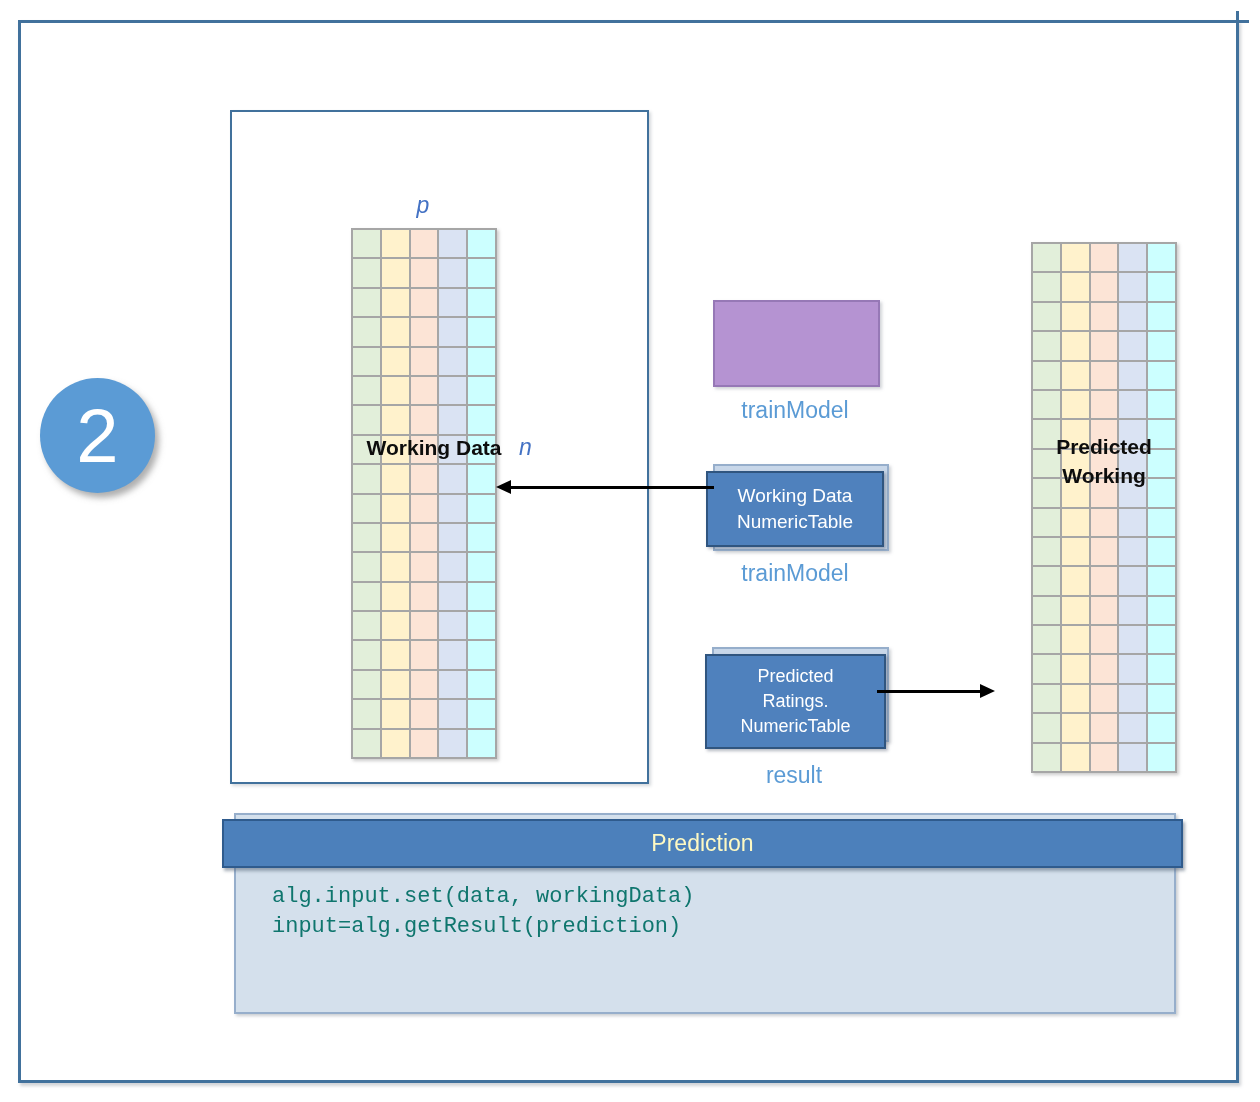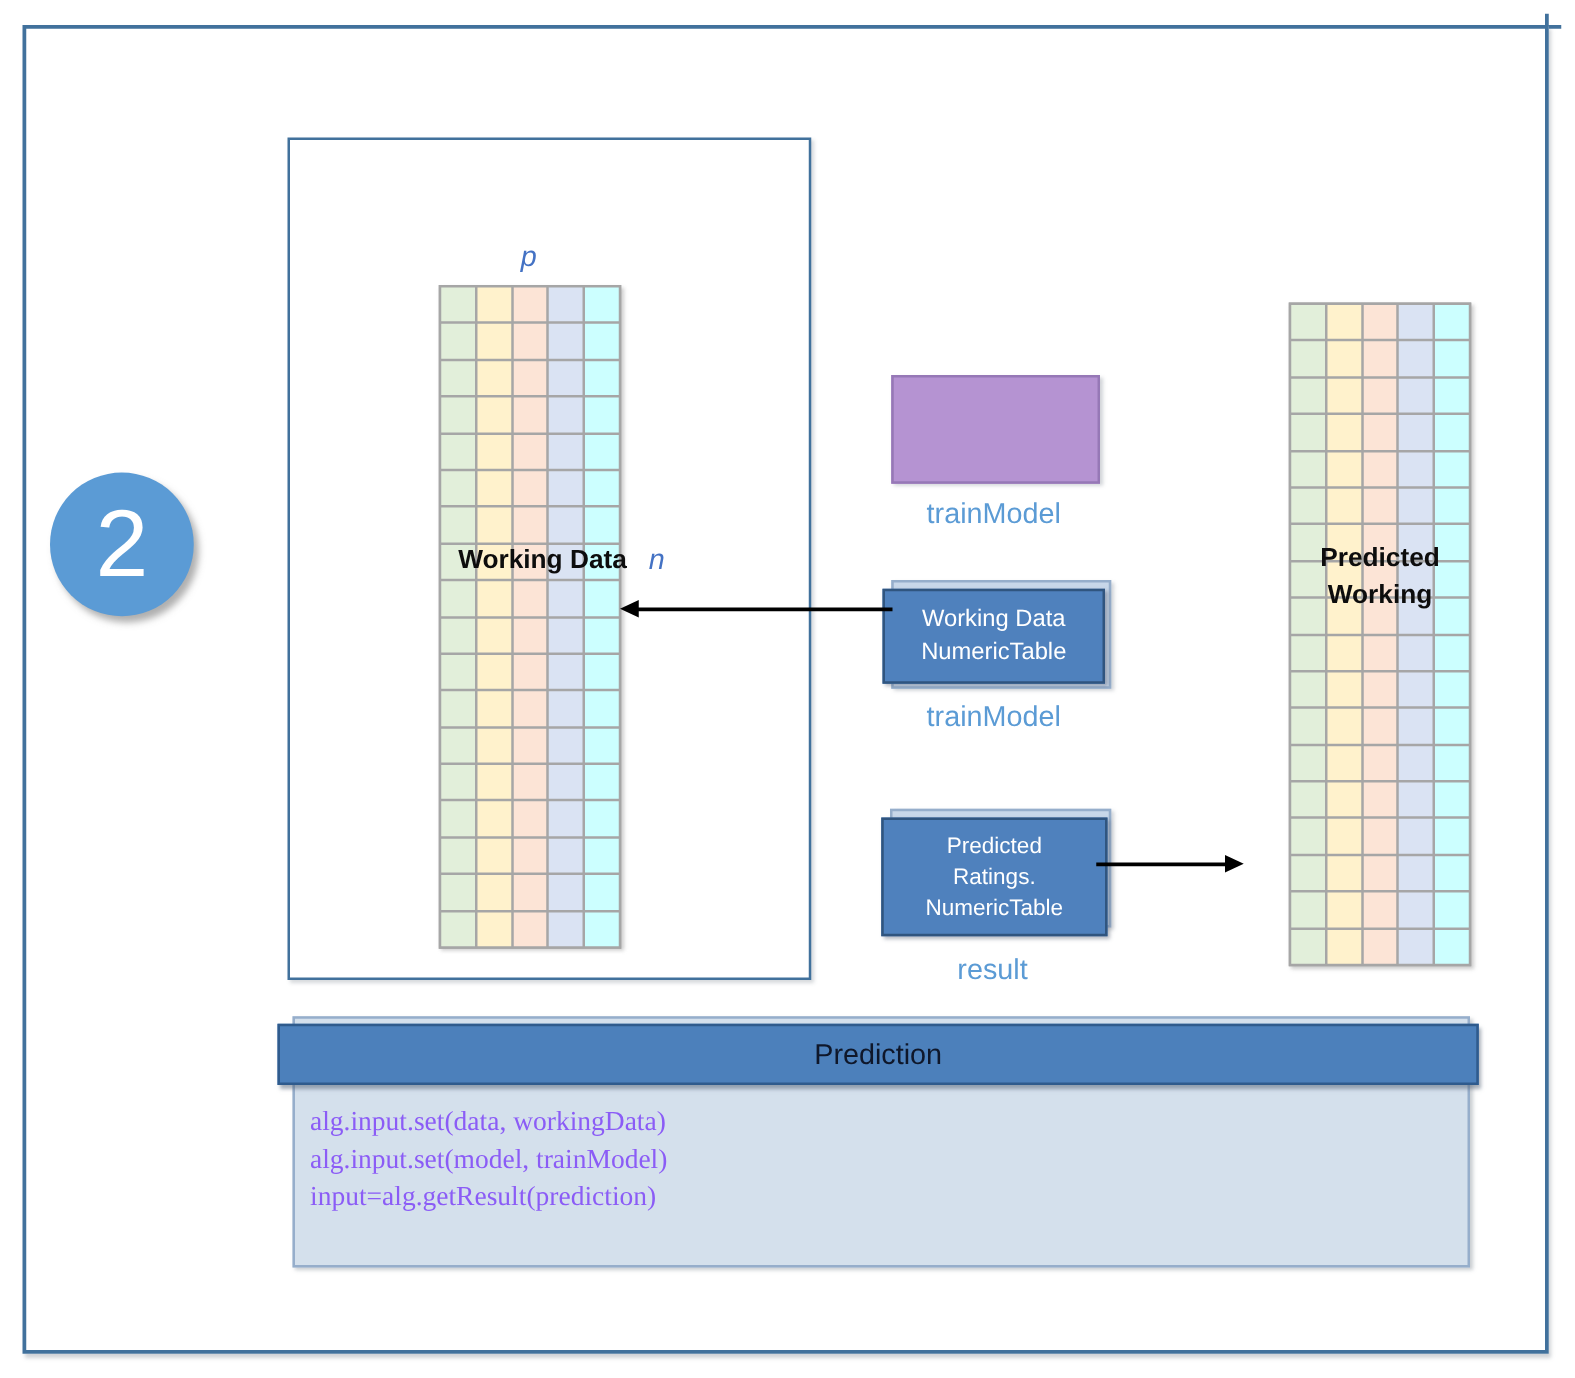--- a/index.html
+++ b/index.html
@@ -61,25 +61,25 @@
 
   .caption { position:absolute; font-size:23px; color:#5B9BD5; text-align:center; width:220px; }
   .cap-train  { left:685px; top:397px; }
   .cap-work   { left:685px; top:560px; }
   .cap-result { left:684px; top:762px; }
 
   .pred-panel { position:absolute; left:234px; top:813px; width:942px; height:201px;
                 background:#D4E0EC; border:2px solid #96AECB;
                 box-shadow:2px 2px 3px rgba(120,130,140,.4); }
   .pred-header { position:absolute; left:222px; top:819px; width:961px; height:49px;
-                 background:#4C80BB; border:2px solid #2F5B8D; color:#0f172a;
+                 background:#4C80BB; border:2px solid #2F5B8D; color:#fef9c3;
                  display:flex; align-items:center; justify-content:center; font-size:23px;
                  box-shadow:2px 3px 3px rgba(80,95,115,.5); z-index:4; }
-  .code-block { position:absolute; left:248px; top:882px; z-index:5;
-                font-family:Liberation Serif, serif; font-size:22px; color:#8b5cf6; }
+  .code-block { position:absolute; left:272px; top:882px; z-index:5;
+                font-family:Liberation Mono, monospace; font-size:22px; color:#0f766e; }
   .code-block .code-line { height:30px; line-height:30px; white-space:pre; }
 </style>
 </head>
 <body>
 
 <div class="stage">
 
   <div class="frame"></div>
   <div class="tick tick-h"></div>
   <div class="tick tick-v"></div>
@@ -307,17 +307,16 @@
     <div>Predicted</div>
     <div>Working</div>
   </div>
 
   <div class="pred-panel"></div>
   <div class="pred-header">
     <span>Prediction</span>
   </div>
   <div class="code-block">
       <div class="code-line">alg.input.set(data, workingData)</div>
-      <div class="code-line">alg.input.set(model, trainModel)</div>
       <div class="code-line">input=alg.getResult(prediction)</div>
     </div>
 
 </div>
 
 </body></html>

